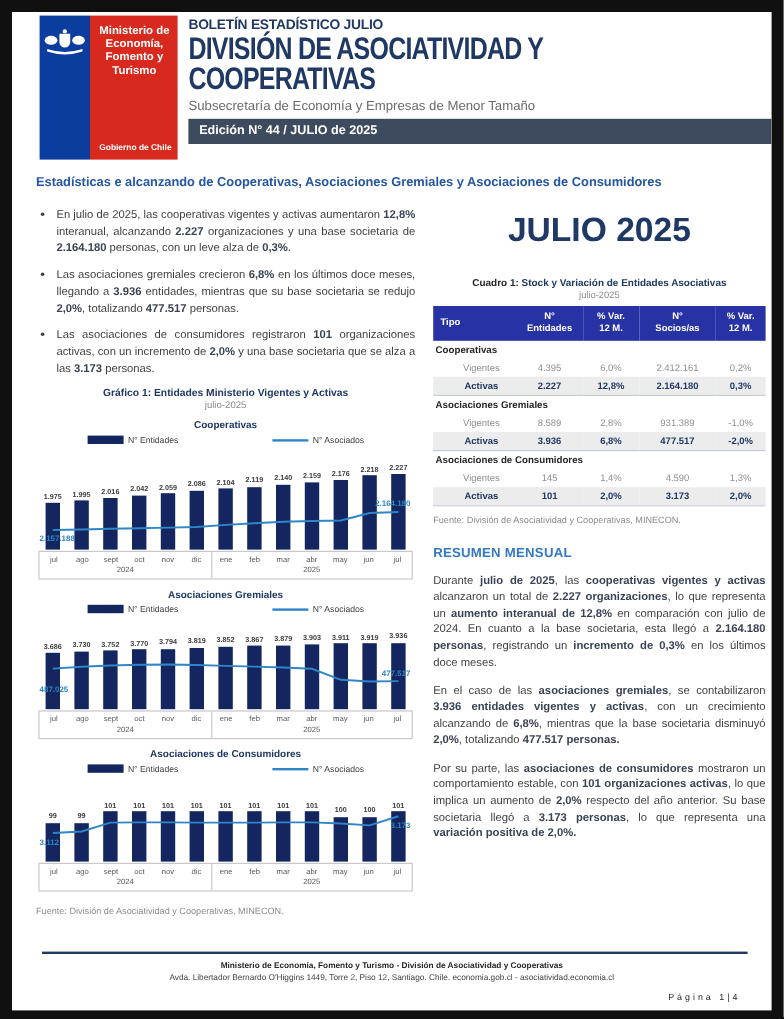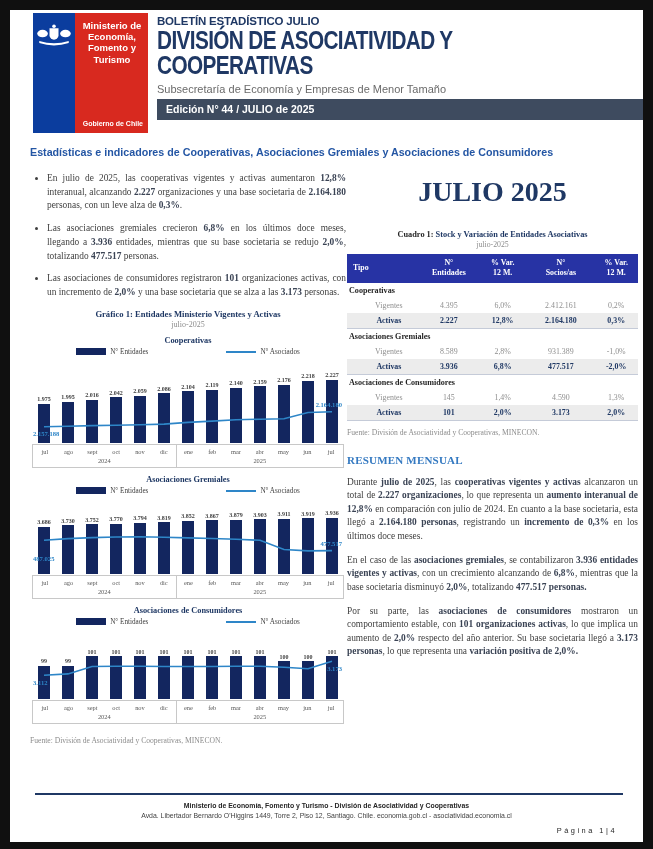--- a/index.html
+++ b/index.html
@@ -16,21 +16,21 @@
   .logo-gov{position:absolute;bottom:6px;right:5px;font-size:7px;font-weight:bold;white-space:nowrap;}
   .header-text{position:absolute;left:147px;top:5px;right:0;}
   .kicker{color:#1f3864;font-weight:bold;font-size:11.5px;letter-spacing:-0.2px;}
   .big-title{color:#1f3864;font-weight:bold;font-size:26px;line-height:0.96;letter-spacing:-0.8px;
              transform:scaleX(0.8);transform-origin:left top;white-space:nowrap;margin-top:1px;}
   .subtitle{color:#6a6a6a;font-size:11px;margin-top:5px;}
   .edition-bar{margin-top:4px;background:#3e4b5f;color:#fff;font-weight:bold;font-size:10.5px;padding:4px 9px 5px;}
 
   
   .section-heading{margin:10px 20px 0;color:#2456a4;font-size:10.7px;font-weight:bold;}
-  .columns{display:flex;margin:6px 3px 0 20px;gap:1px;font-family:Liberation Serif, serif;}
+  .columns{display:flex;margin:6px 3px 0 20px;gap:15px;}
   .col-left{width:316px;flex:none;}
   .col-right{flex:1;min-width:0;padding-right:2px;}
 
   
   ul.bullets{margin:8px 0 0;padding-left:17px;}
   ul.bullets li{font-size:9.4px;line-height:1.46;color:#3f3f3f;text-align:justify;margin-bottom:9px;}
   b{font-weight:bold;color:#3a4354;}
 
   
   .g1-title{text-align:center;font-size:8.6px;font-weight:bold;color:#1f3864;margin-top:6px;}
@@ -103,21 +103,21 @@
       <div class="kicker">BOLETÍN ESTADÍSTICO JULIO</div>
       <div class="big-title">
         <div>DIVISIÓN DE ASOCIATIVIDAD Y</div>
         <div>COOPERATIVAS</div>
       </div>
       <div class="subtitle">Subsecretaría de Economía y Empresas de Menor Tamaño</div>
       <div class="edition-bar">Edición N° 44 / JULIO de 2025</div>
     </div>
   </div>
 
-  <div class="section-heading">Estadísticas e indicadores de Cooperativas, Asociaciones Gremiales y Asociaciones de Consumidores</div>
+  <div class="section-heading">Estadísticas e alcanzando de Cooperativas, Asociaciones Gremiales y Asociaciones de Consumidores</div>
 
   <div class="columns">
 
     <div class="col-left">
       <ul class="bullets">
         <li><span>En julio de 2025, las cooperativas vigentes y activas aumentaron </span><b>12,8%</b><span> interanual, alcanzando </span><b>2.227</b><span> organizaciones y una base societaria de </span><b>2.164.180</b><span> personas, con un leve alza de </span><b>0,3%</b><span>.</span></li>
         <li><span>Las asociaciones gremiales crecieron </span><b>6,8%</b><span> en los últimos doce meses, llegando a </span><b>3.936</b><span> entidades, mientras que su base societaria se redujo </span><b>2,0%</b><span>, totalizando </span><b>477.517</b><span> personas.</span></li>
         <li><span>Las asociaciones de consumidores registraron </span><b>101</b><span> organizaciones activas, con un incremento de </span><b>2,0%</b><span> y una base societaria que se alza a las </span><b>3.173</b><span> personas.</span></li>
       </ul>
 

